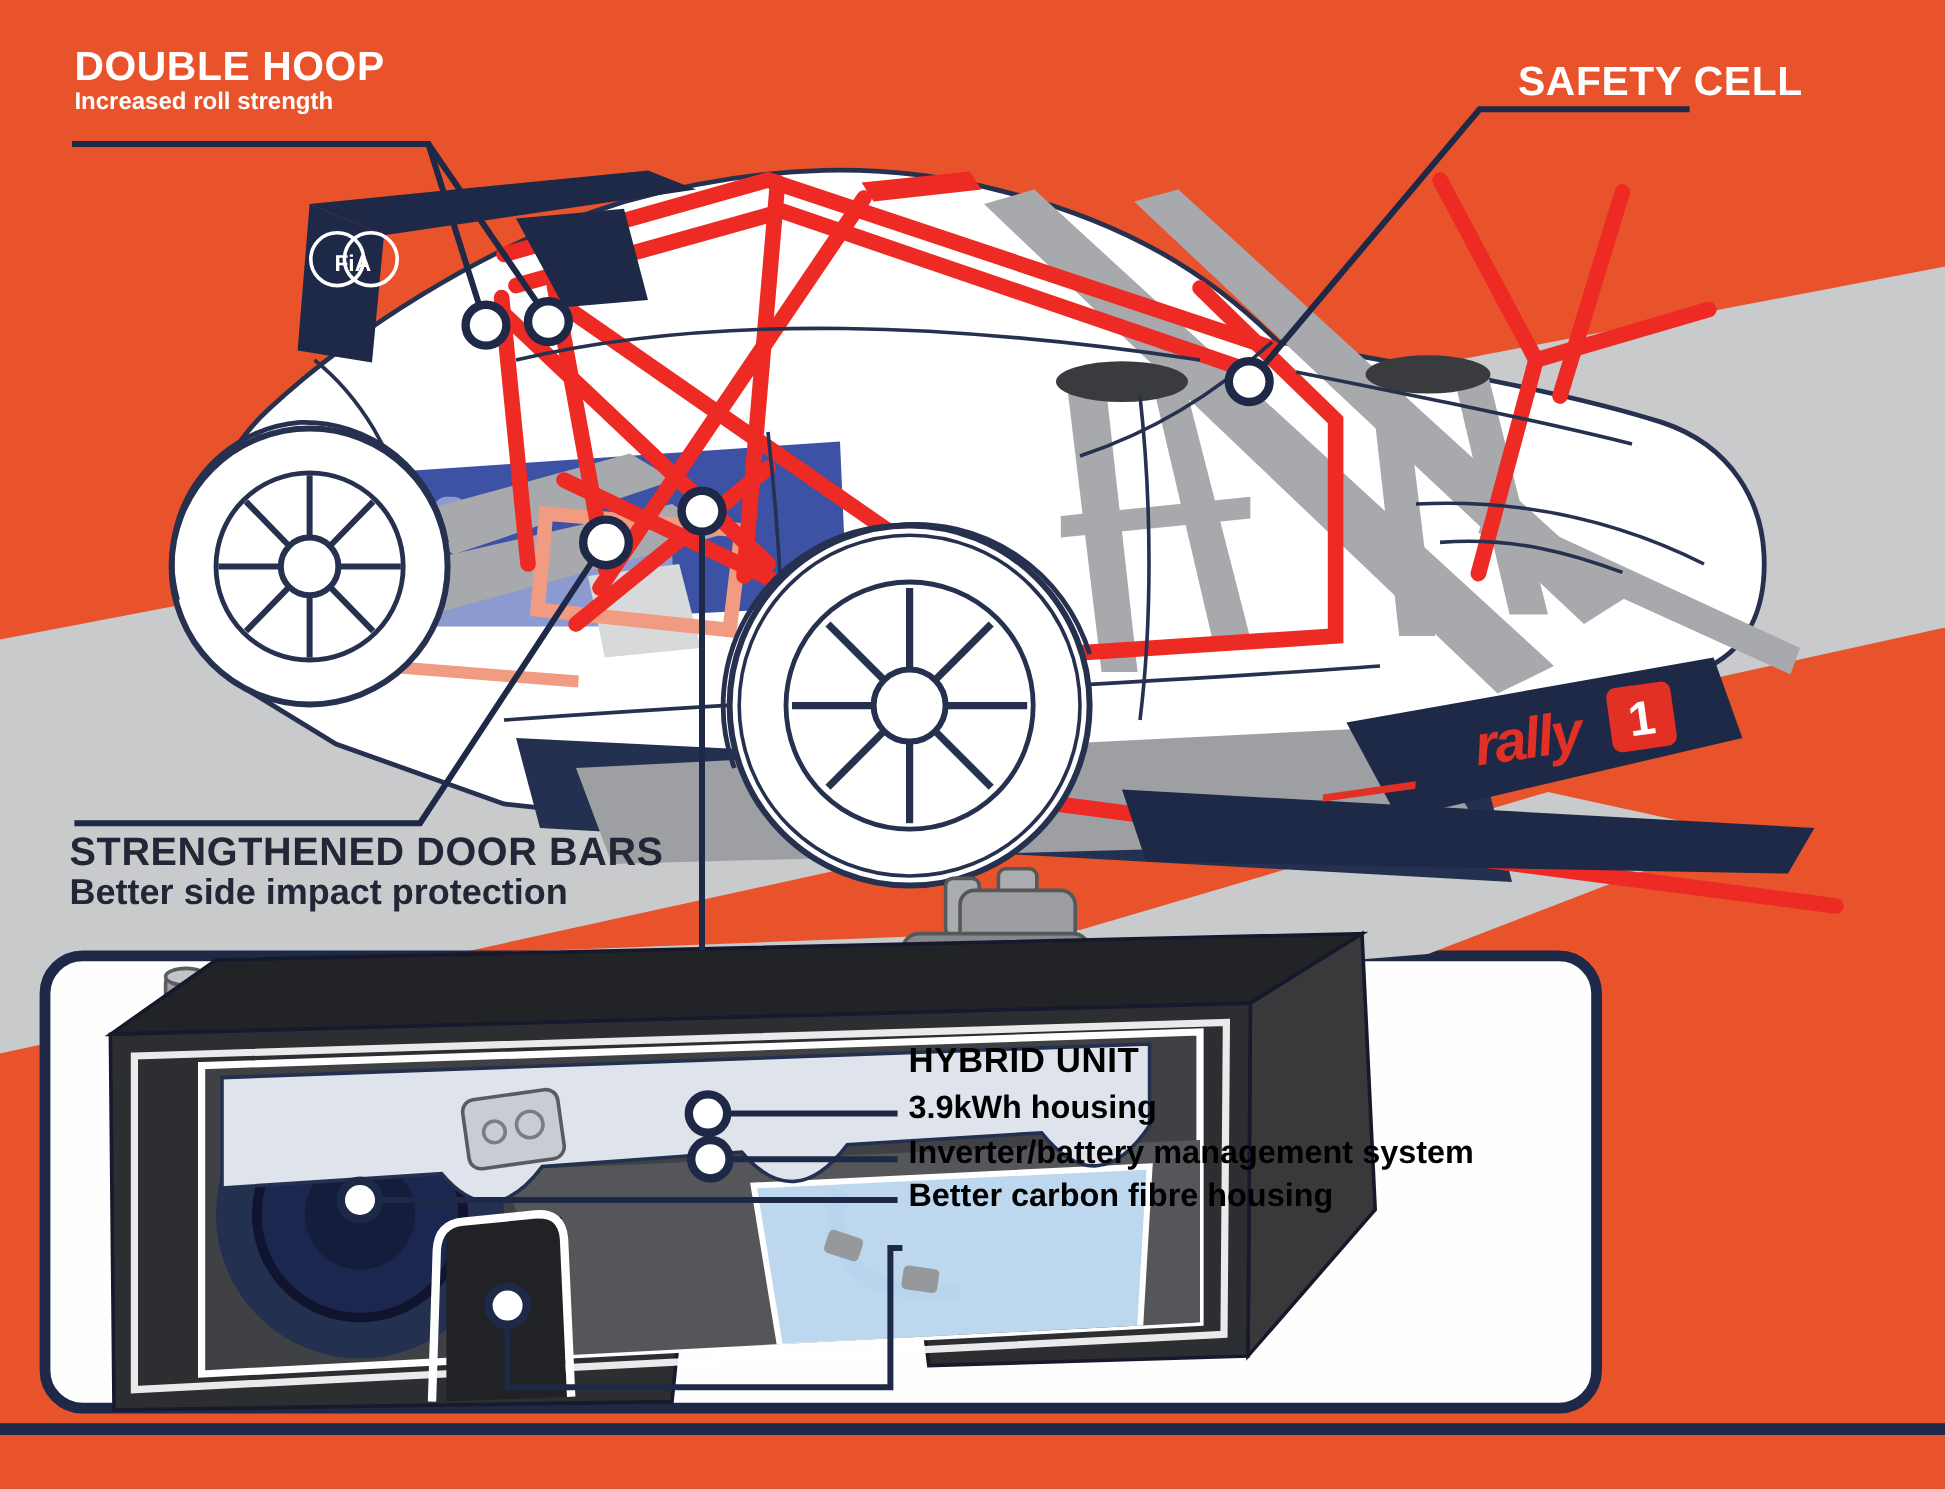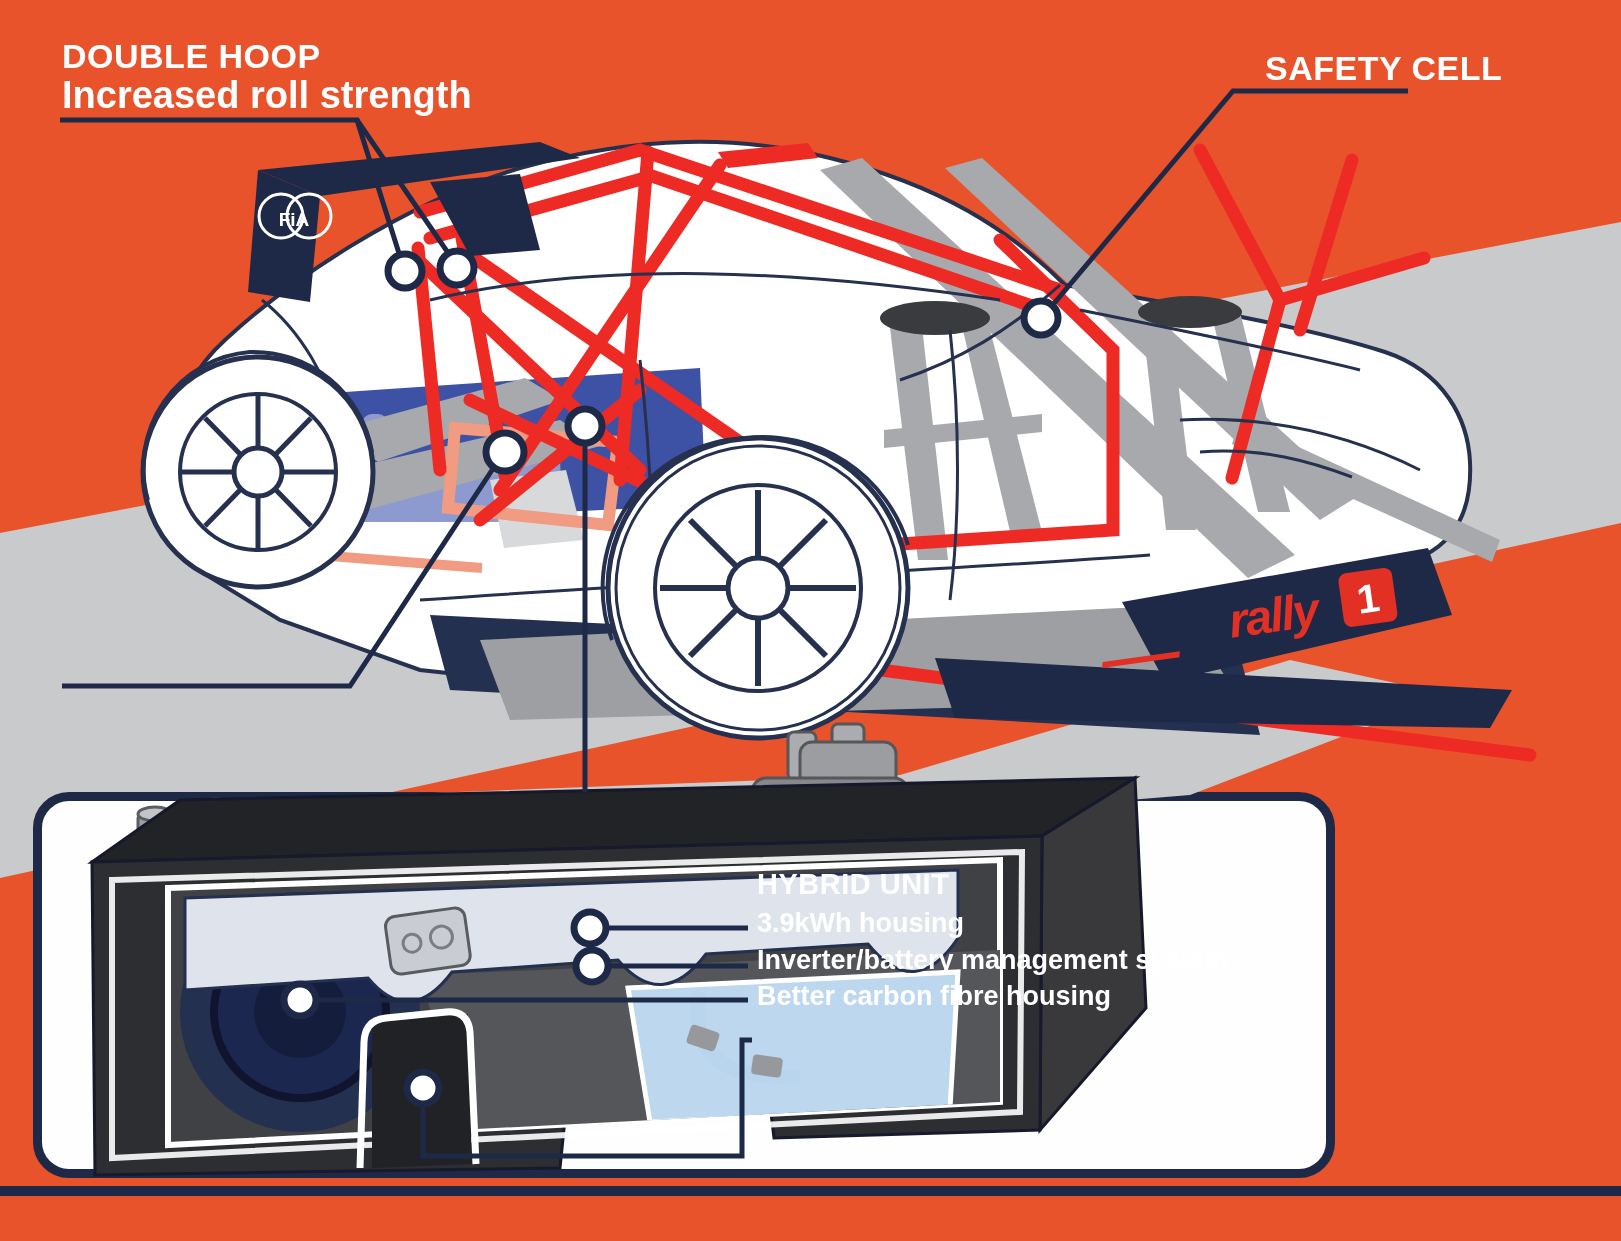--- a/index.html
+++ b/index.html
@@ -12,25 +12,25 @@
   #bottomstrip{position:absolute;left:0;top:1196px;width:1621px;height:45px;background:#e9532b;}
   #panel{position:absolute;left:33px;top:792px;width:1302px;height:386px;
          background:#fefefe;border:9px solid #1e2947;border-radius:36px;box-sizing:border-box;}
   svg{position:absolute;left:0;top:0;pointer-events:none;}
   .lbl{position:absolute;line-height:1.08;}
   .lbl .t{font-weight:800;letter-spacing:.5px;}
   .lbl .s{font-weight:700;}
   .white{color:#ffffff;}
   .dark{color:#232637;}
   #lbl-doublehoop{left:62px;top:38px;font-size:34px;}
-  #lbl-doublehoop .s{font-size:38px;}
+  #lbl-doublehoop .s{font-size:20px;}
   #lbl-safetycell{left:1232px;top:50px;font-size:34px;margin-left:33px;}
   #lbl-doorbars{left:58px;top:692px;font-size:33px;}
   #lbl-doorbars .s{font-size:30px;}
-  #lbl-hybrid{left:757px;top:869px;font-size:27px;color:#ffffff;}
+  #lbl-hybrid{left:757px;top:869px;font-size:27px;color:#000000;}
   #lbl-hybrid .t{font-size:29px;display:block;margin-bottom:5px;}
   #lbl-hybrid .item{display:block;height:36.5px;line-height:36.5px;font-weight:700;white-space:nowrap;}
 </style>
 </head>
 <body>
 
 <div id="canvas">
 
   <div id="grayband" class="layer"></div>
   <div id="bottombar"></div>
@@ -247,20 +247,24 @@
 
   <div class="lbl white" id="lbl-doublehoop">
     <div class="t">DOUBLE HOOP</div>
     <div class="s">Increased roll strength</div>
   </div>
 
   <div class="lbl white" id="lbl-safetycell">
     <div class="t">SAFETY CELL</div>
   </div>
 
+  <div class="lbl dark" id="lbl-doorbars">
+    <div class="t">STRENGTHENED DOOR BARS</div>
+    <div class="s">Better side impact protection</div>
+  </div>
 
   <div class="lbl" id="lbl-hybrid">
     <span class="t">HYBRID UNIT</span>
     <span class="item">3.9kWh housing</span>
     <span class="item">Inverter/battery management system</span>
     <span class="item">Better carbon fibre housing</span>
   </div>
 
 </div>
 

